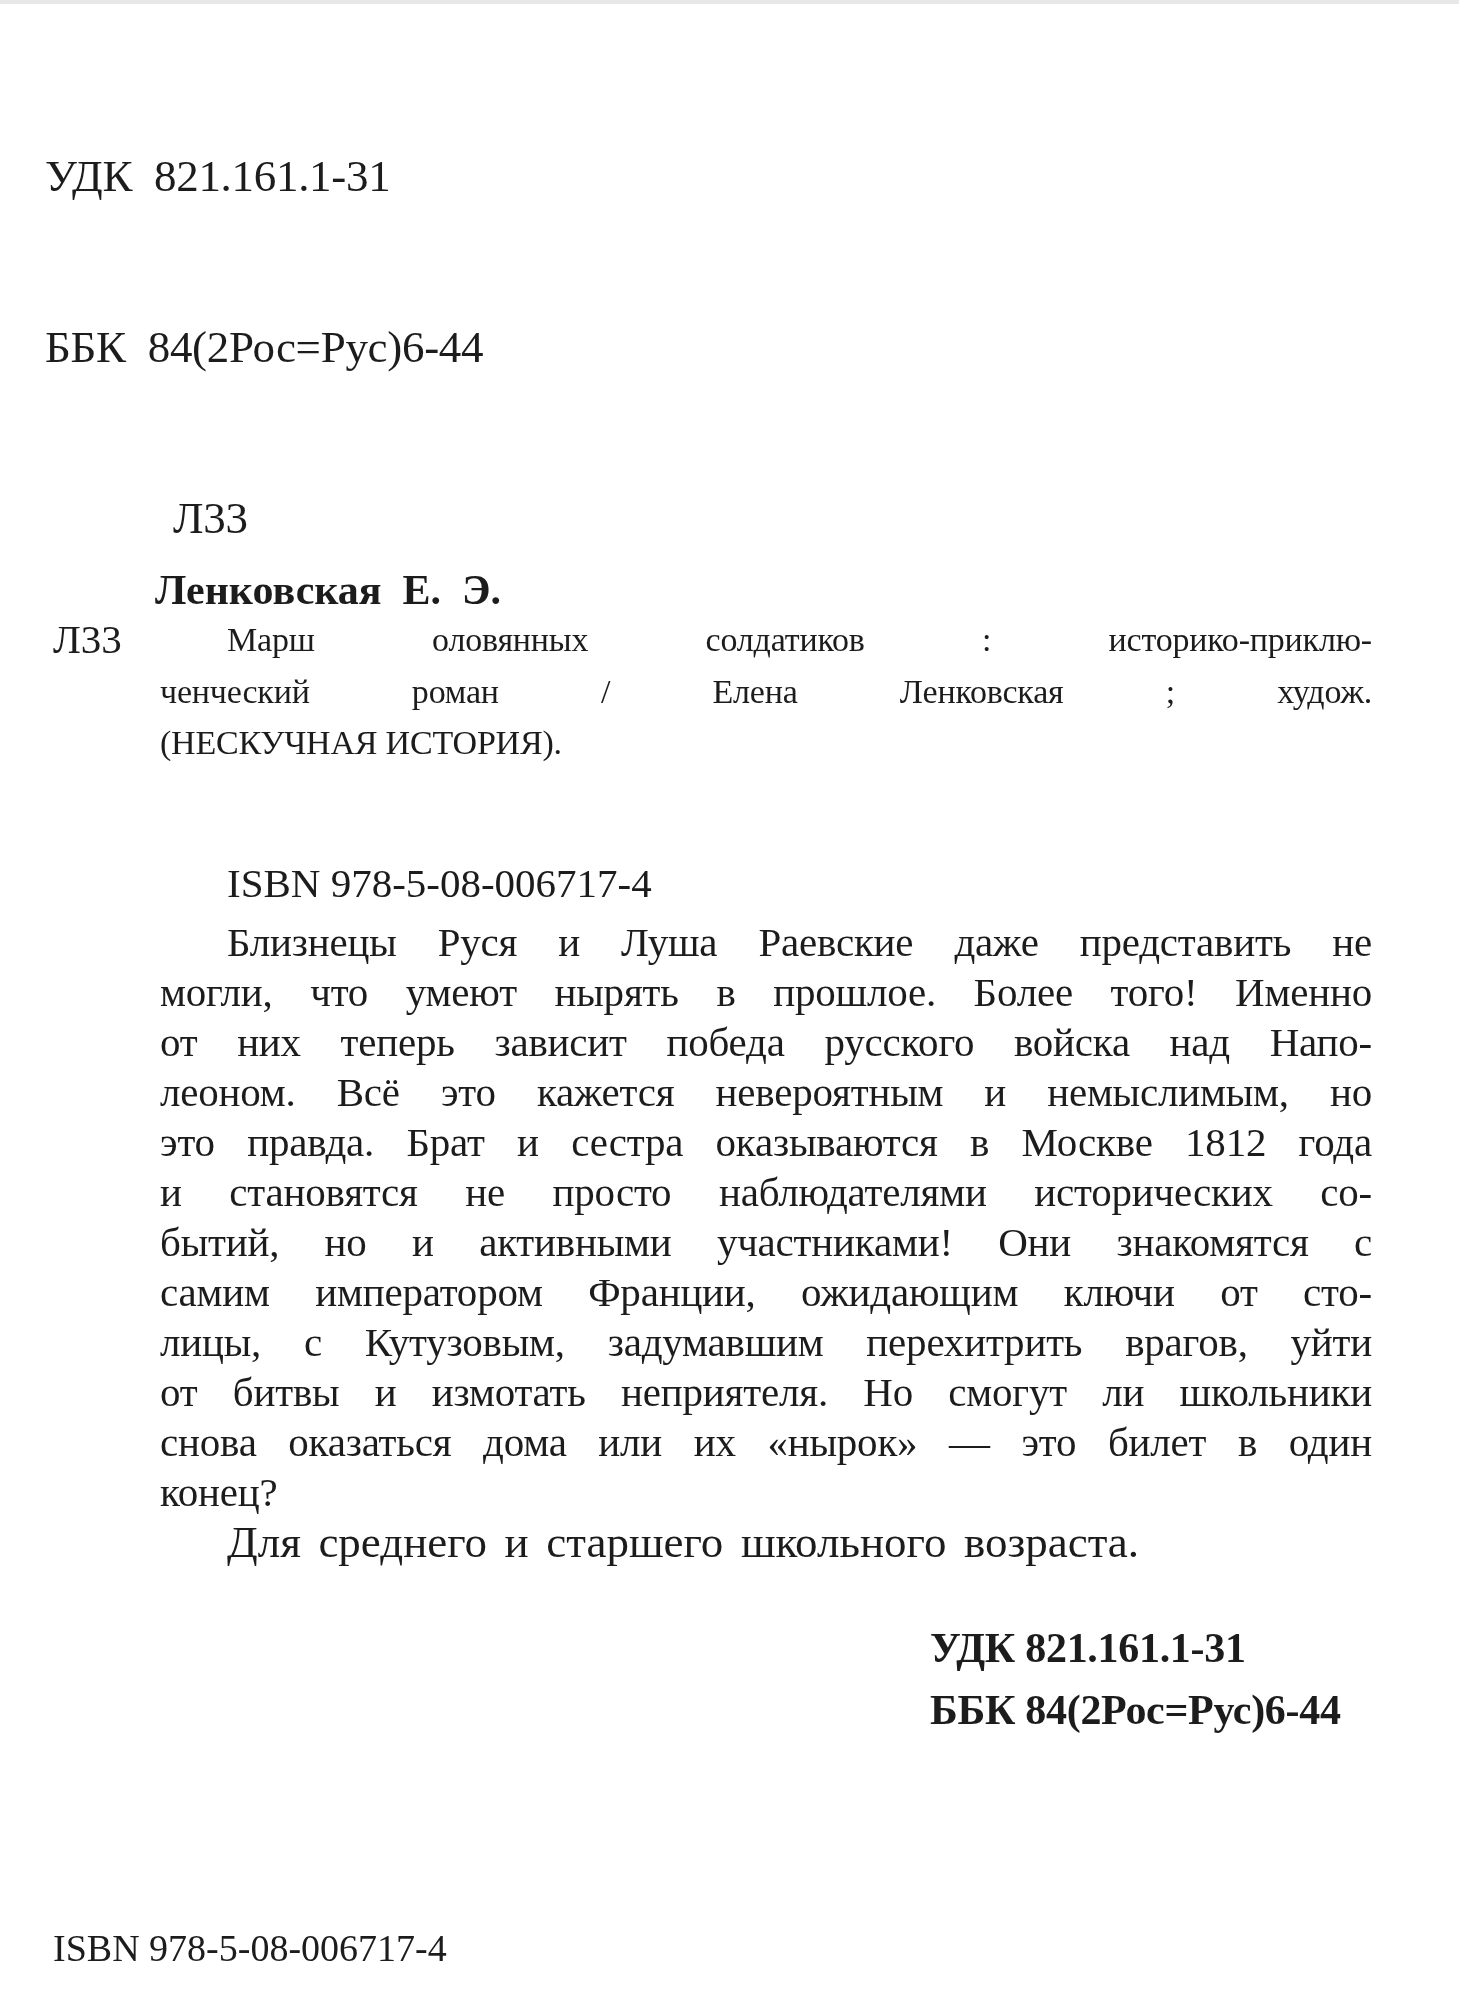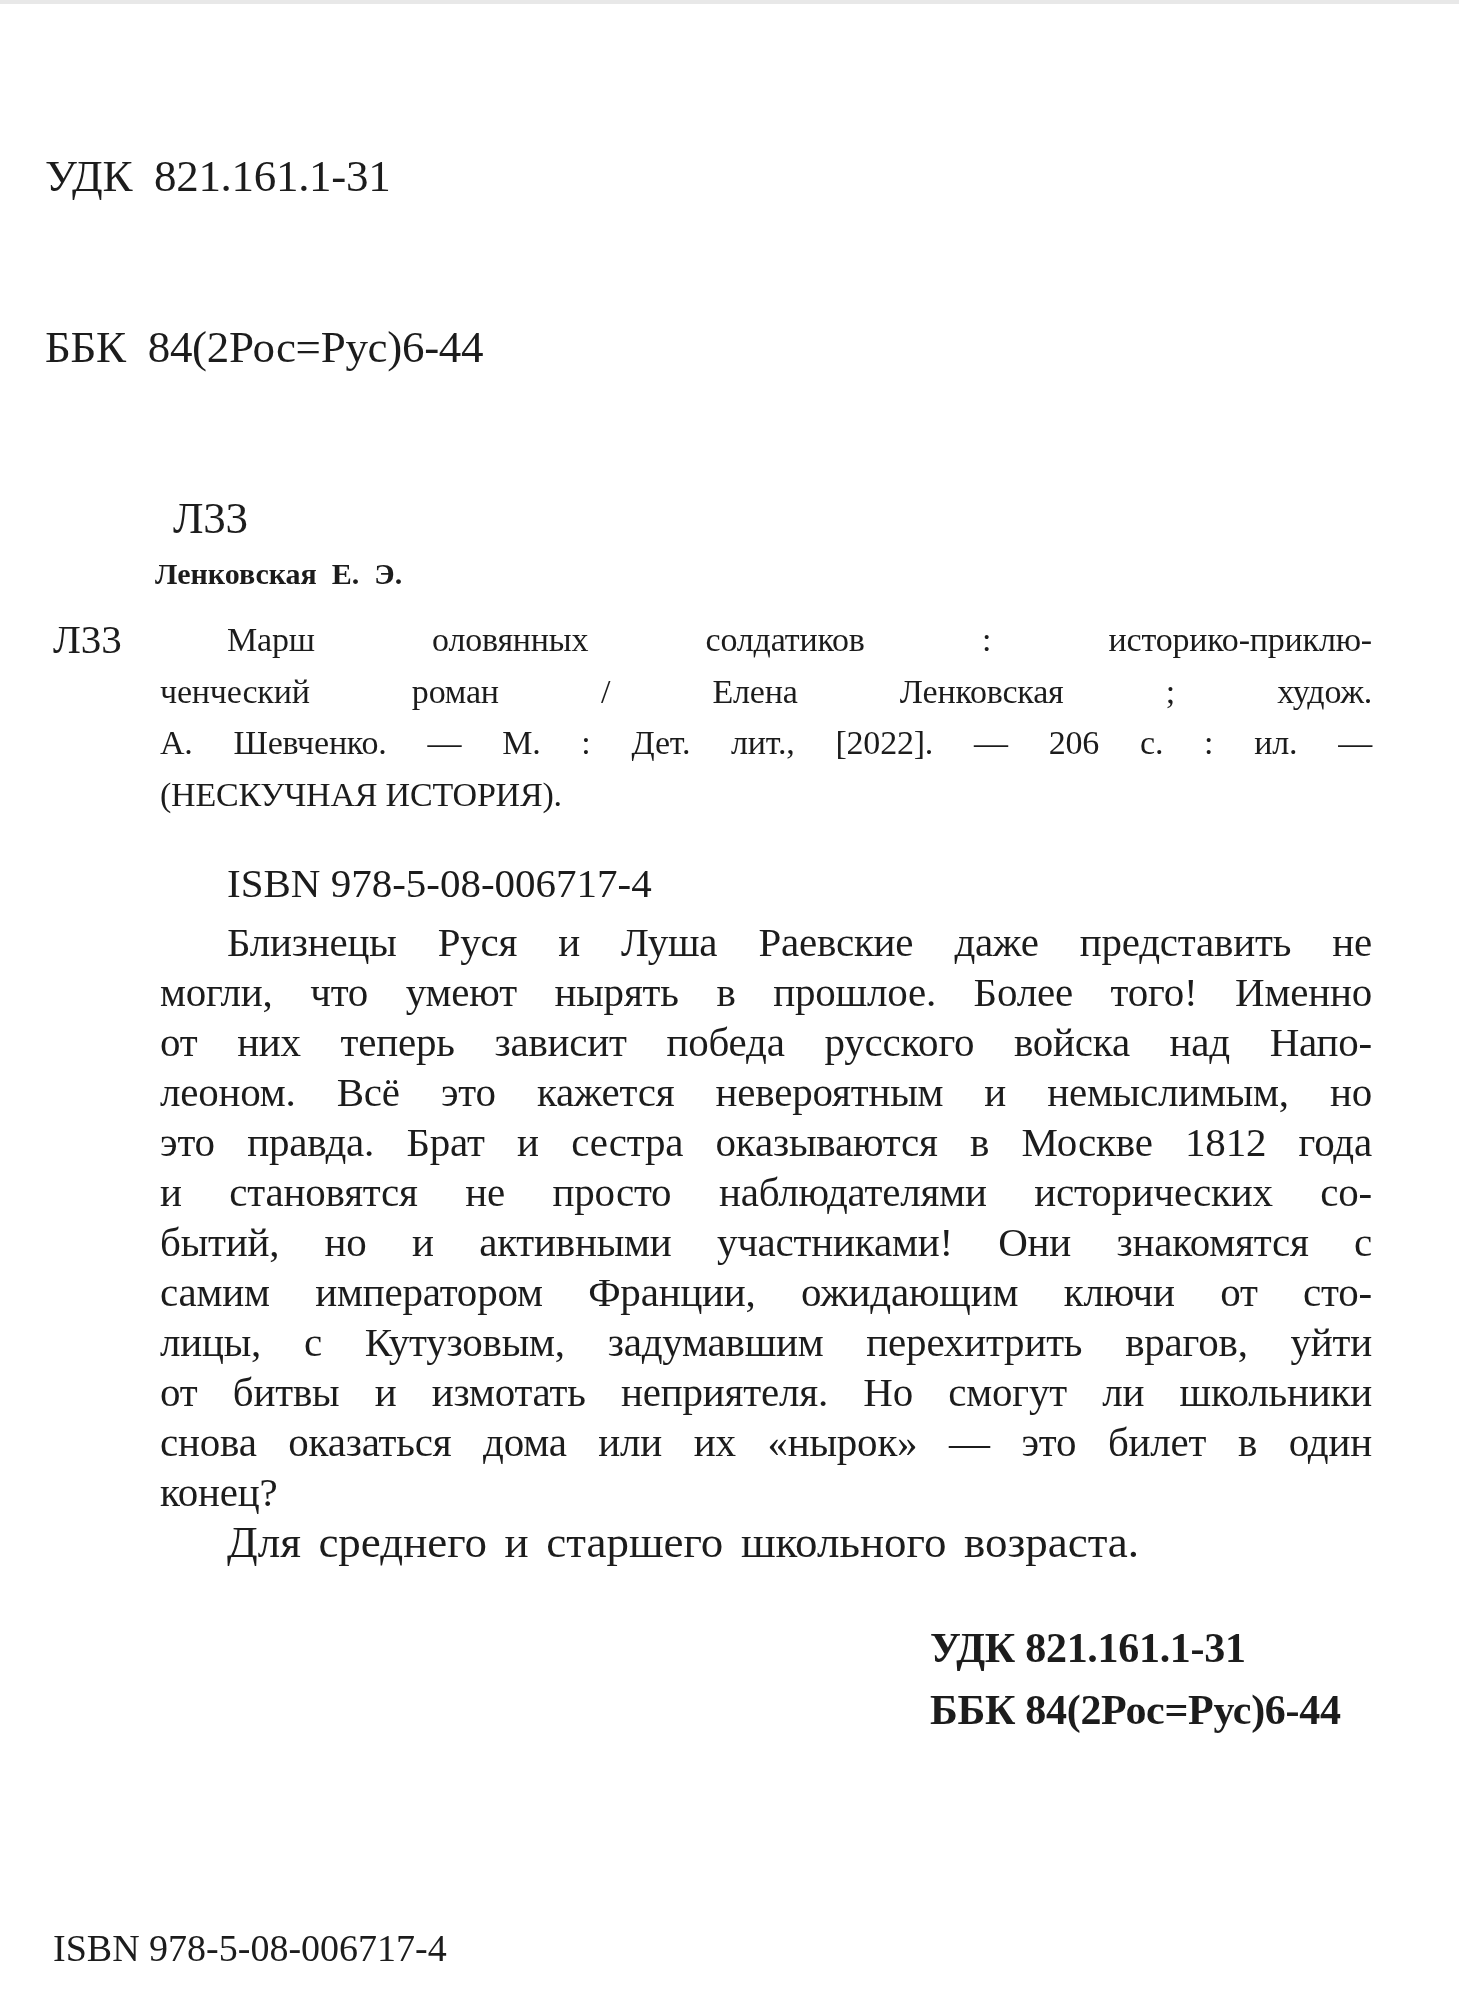--- a/index.html
+++ b/index.html
@@ -26,22 +26,22 @@
     font-size: 45px;
     line-height: 57px;
     letter-spacing: -0.3px;
     white-space: pre;
   }
   .top-block .shelf-sign { padding-left: 128px; }
 
   
   .author-heading {
     left: 155px;
-    top: 546px;
-    font-size: 30px;
+    top: 562px;
+    font-size: 42px;
     font-weight: bold;
     line-height: 48px;
     word-spacing: 0.25em;
   }
 
   
   .shelf-code-margin {
     left: 53px;
     top: 610px;
     font-size: 41px;
@@ -133,21 +133,20 @@
     <div class="shelf-sign">Л33</div>
   </div>
 
   <div class="abs author-heading">Ленковская Е. Э.</div>
 
   <div class="abs shelf-code-margin">Л33</div>
 
   <div class="abs bib-block">
     <div class="jline indent">Марш оловянных солдатиков : историко-приклю-</div>
     <div class="jline">ченческий роман / Елена Ленковская ; худож.</div>
-    <div class="jline">А. Шевченко. — М. : Дет. лит., [2022]. — 206 с. : ил. —</div>
     <div class="jlast">(НЕСКУЧНАЯ ИСТОРИЯ).</div>
   </div>
 
   <div class="abs isbn-mid">ISBN 978-5-08-006717-4</div>
 
   <div class="abs annotation-block">
     <div class="jline indent">Близнецы Руся и Луша Раевские даже представить не</div>
     <div class="jline">могли, что умеют нырять в прошлое. Более того! Именно</div>
     <div class="jline">от них теперь зависит победа русского войска над Напо-</div>
     <div class="jline">леоном. Всё это кажется невероятным и немыслимым, но</div>

